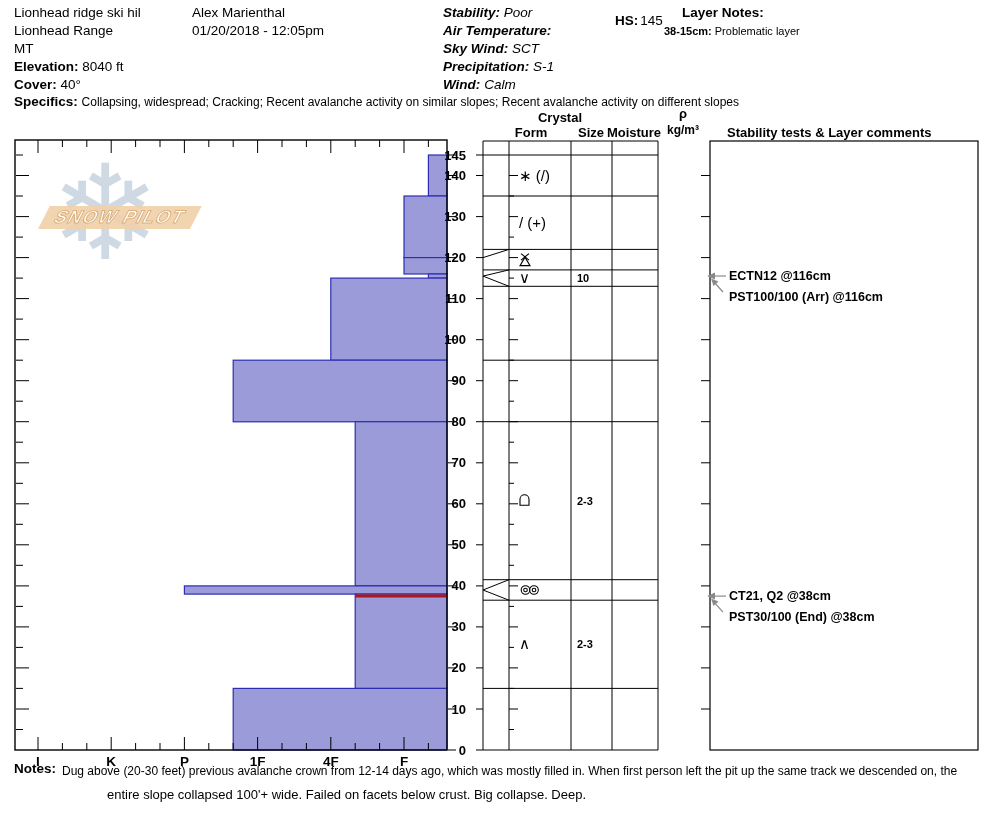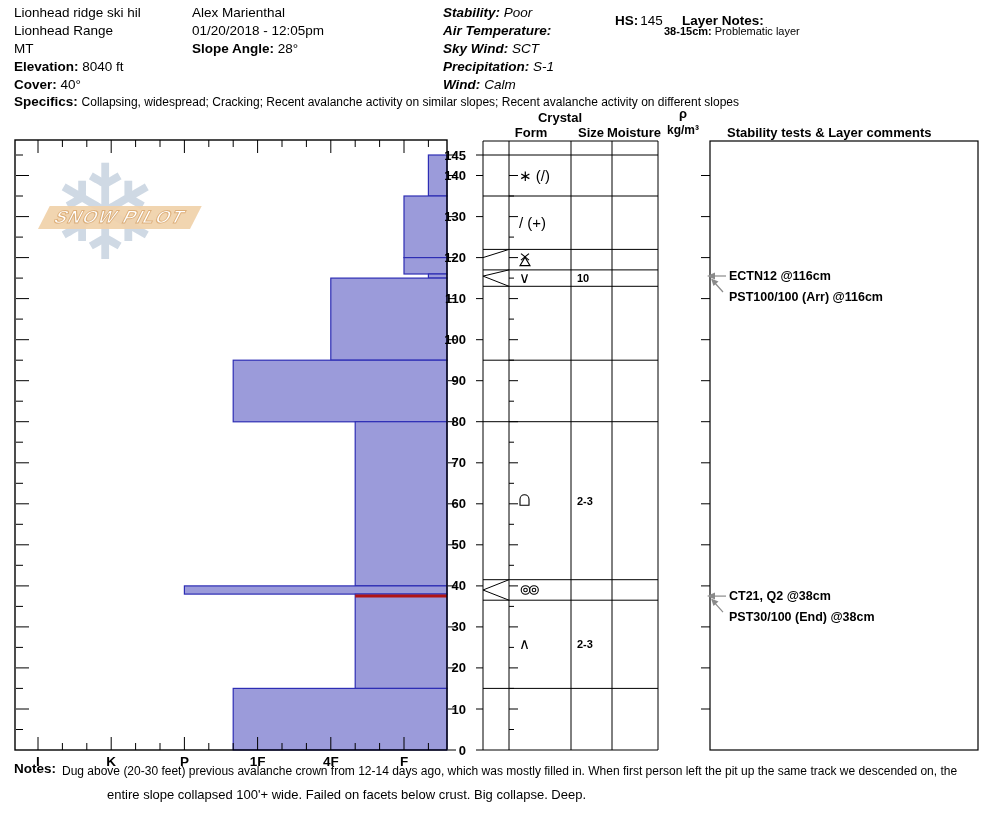--- a/index.html
+++ b/index.html
@@ -3,21 +3,21 @@
 <meta charset="utf-8">
 <style>
   html,body{margin:0;padding:0;background:#fff;}
   .page{position:relative;width:994px;height:840px;background:#fff;overflow:hidden;
         font-family:"Liberation Sans","DejaVu Sans",sans-serif;color:#000;}
   .col{position:absolute;top:4px;font-size:13.5px;line-height:18px;white-space:nowrap;}
   .col b{font-weight:bold;}
   .c1{left:14px;} .c2{left:192px;} .c3{left:443px;font-style:italic;}
   .hs{position:absolute;left:615px;top:12px;font-size:13.5px;line-height:18px;white-space:nowrap;}
   .hs b{margin-right:2px;}
-  .lnotes{position:absolute;left:682px;top:4px;font-size:13.5px;line-height:18px;font-weight:bold;white-space:nowrap;margin-top:8px;}
+  .lnotes{position:absolute;left:682px;top:4px;font-size:13.5px;line-height:18px;font-weight:bold;white-space:nowrap;}
   .lnote-item{position:absolute;left:664px;top:25px;font-size:11px;white-space:nowrap;}
   .specifics{position:absolute;left:14px;top:94px;font-size:13.5px;white-space:nowrap;}
   .specifics span{font-size:12px;}
   .notes-label{position:absolute;left:14px;top:761px;font-size:13.5px;font-weight:bold;}
   .notes-l1{position:absolute;left:62px;top:764px;font-size:12px;white-space:nowrap;}
   .notes-l2{position:absolute;left:107px;top:787px;font-size:13px;white-space:nowrap;}
   .flake{position:absolute;left:50px;top:148px;font-size:132px;line-height:1;color:#c7d3e0;opacity:.85;}
   .band{position:absolute;left:38px;top:206px;width:152px;height:23px;background:#f1d2ab;opacity:.93;
         transform:skewX(-27deg);transform-origin:0 100%;display:flex;align-items:center;justify-content:center;}
   .band span{font-weight:bold;font-size:18px;color:#fff;letter-spacing:1.5px;
@@ -34,21 +34,20 @@
     <div>Lionhead ridge ski hil</div>
     <div>Lionhead Range</div>
     <div>MT</div>
     <div><b>Elevation:</b> <span>8040 ft</span></div>
     <div><b>Cover:</b> <span>40°</span></div>
   </div>
 
   <div class="col c2">
     <div>Alex Marienthal</div>
     <div>01/20/2018 - 12:05pm</div>
-    <div><b>Slope Angle:</b> <span>28°</span></div>
   </div>
 
   <div class="col c3">
     <div><b>Stability:</b> <span>Poor</span></div>
     <div><b>Air Temperature:</b> <span></span></div>
     <div><b>Sky Wind:</b> <span>SCT</span></div>
     <div><b>Precipitation:</b> <span>S-1</span></div>
     <div><b>Wind:</b>  <span>Calm</span></div>
   </div>
 

